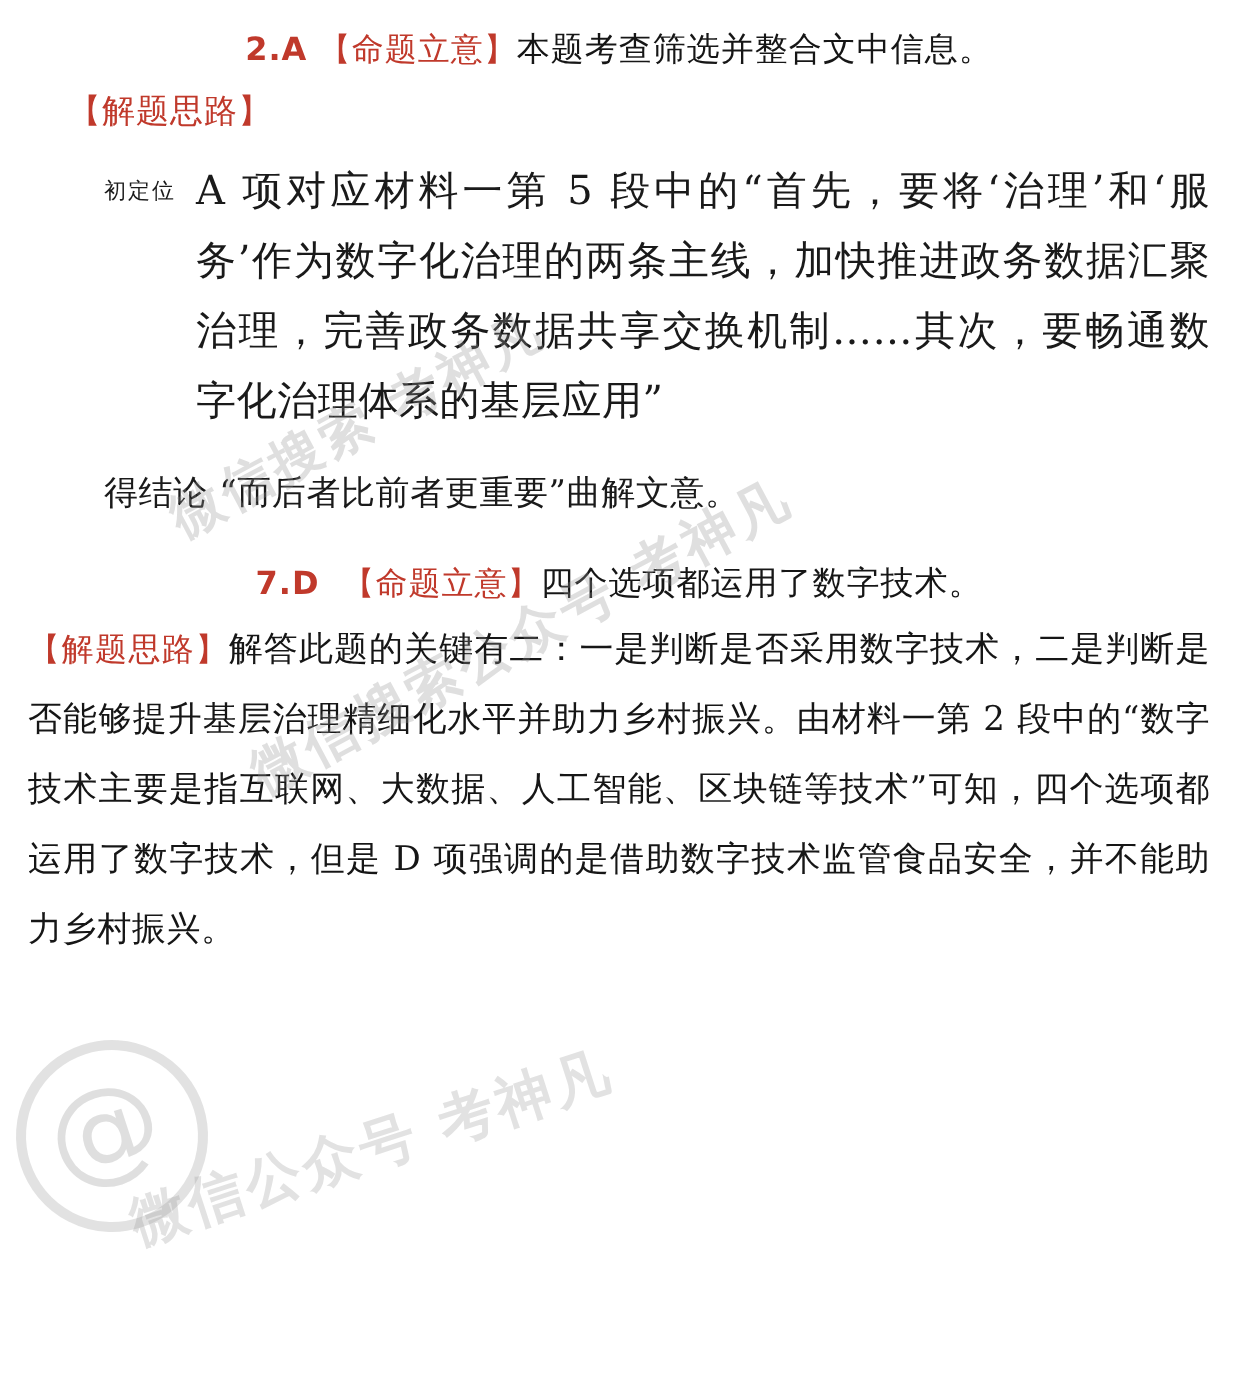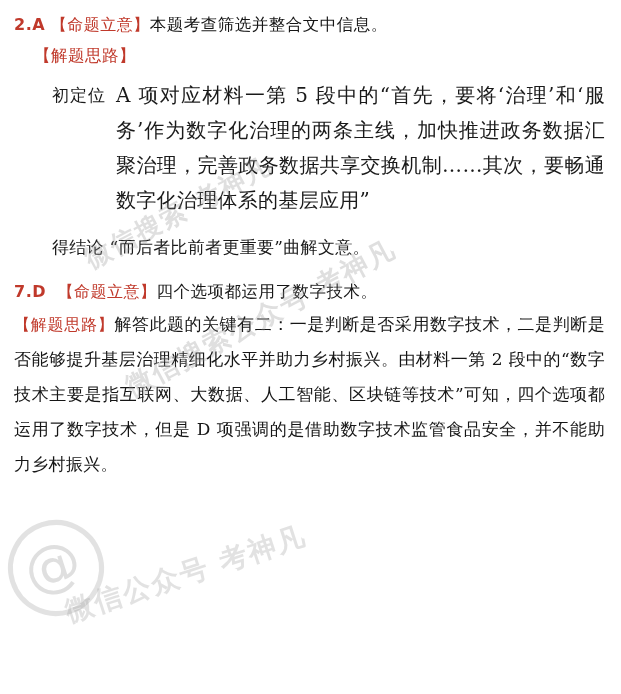--- a/index.html
+++ b/index.html
@@ -89,20 +89,21 @@
 
   
   .content { position: relative; z-index: 1; }
 
   .qblock { margin-bottom: 2px; }
 
   .qline {
     font-size: 16.5px;
     line-height: 30px;
     letter-spacing: 0.5px;
+    text-align: center;
   }
   .qnum {
     color: #c0392b;
     font-family: "DejaVu Sans", "Liberation Sans", sans-serif;
     font-size: 16px;
     font-weight: 700;
     letter-spacing: 0.5px;
   }
   .bracket-tag {
     color: #c0392b;
@@ -120,21 +121,21 @@
   }
 
   .step {
     display: flex;
     align-items: flex-start;
     margin-left: 38px;
     margin-top: 6px;
   }
   .step-label {
     flex: 0 0 auto;
-    font-size: 17px;
+    font-size: 11px;
     line-height: 35px;
     letter-spacing: 1px;
     white-space: nowrap;
     padding-right: 10px;
   }
   .step-body {
     font-size: 20px;
     line-height: 35px;
     letter-spacing: 0.3px;
     text-align: justify;

